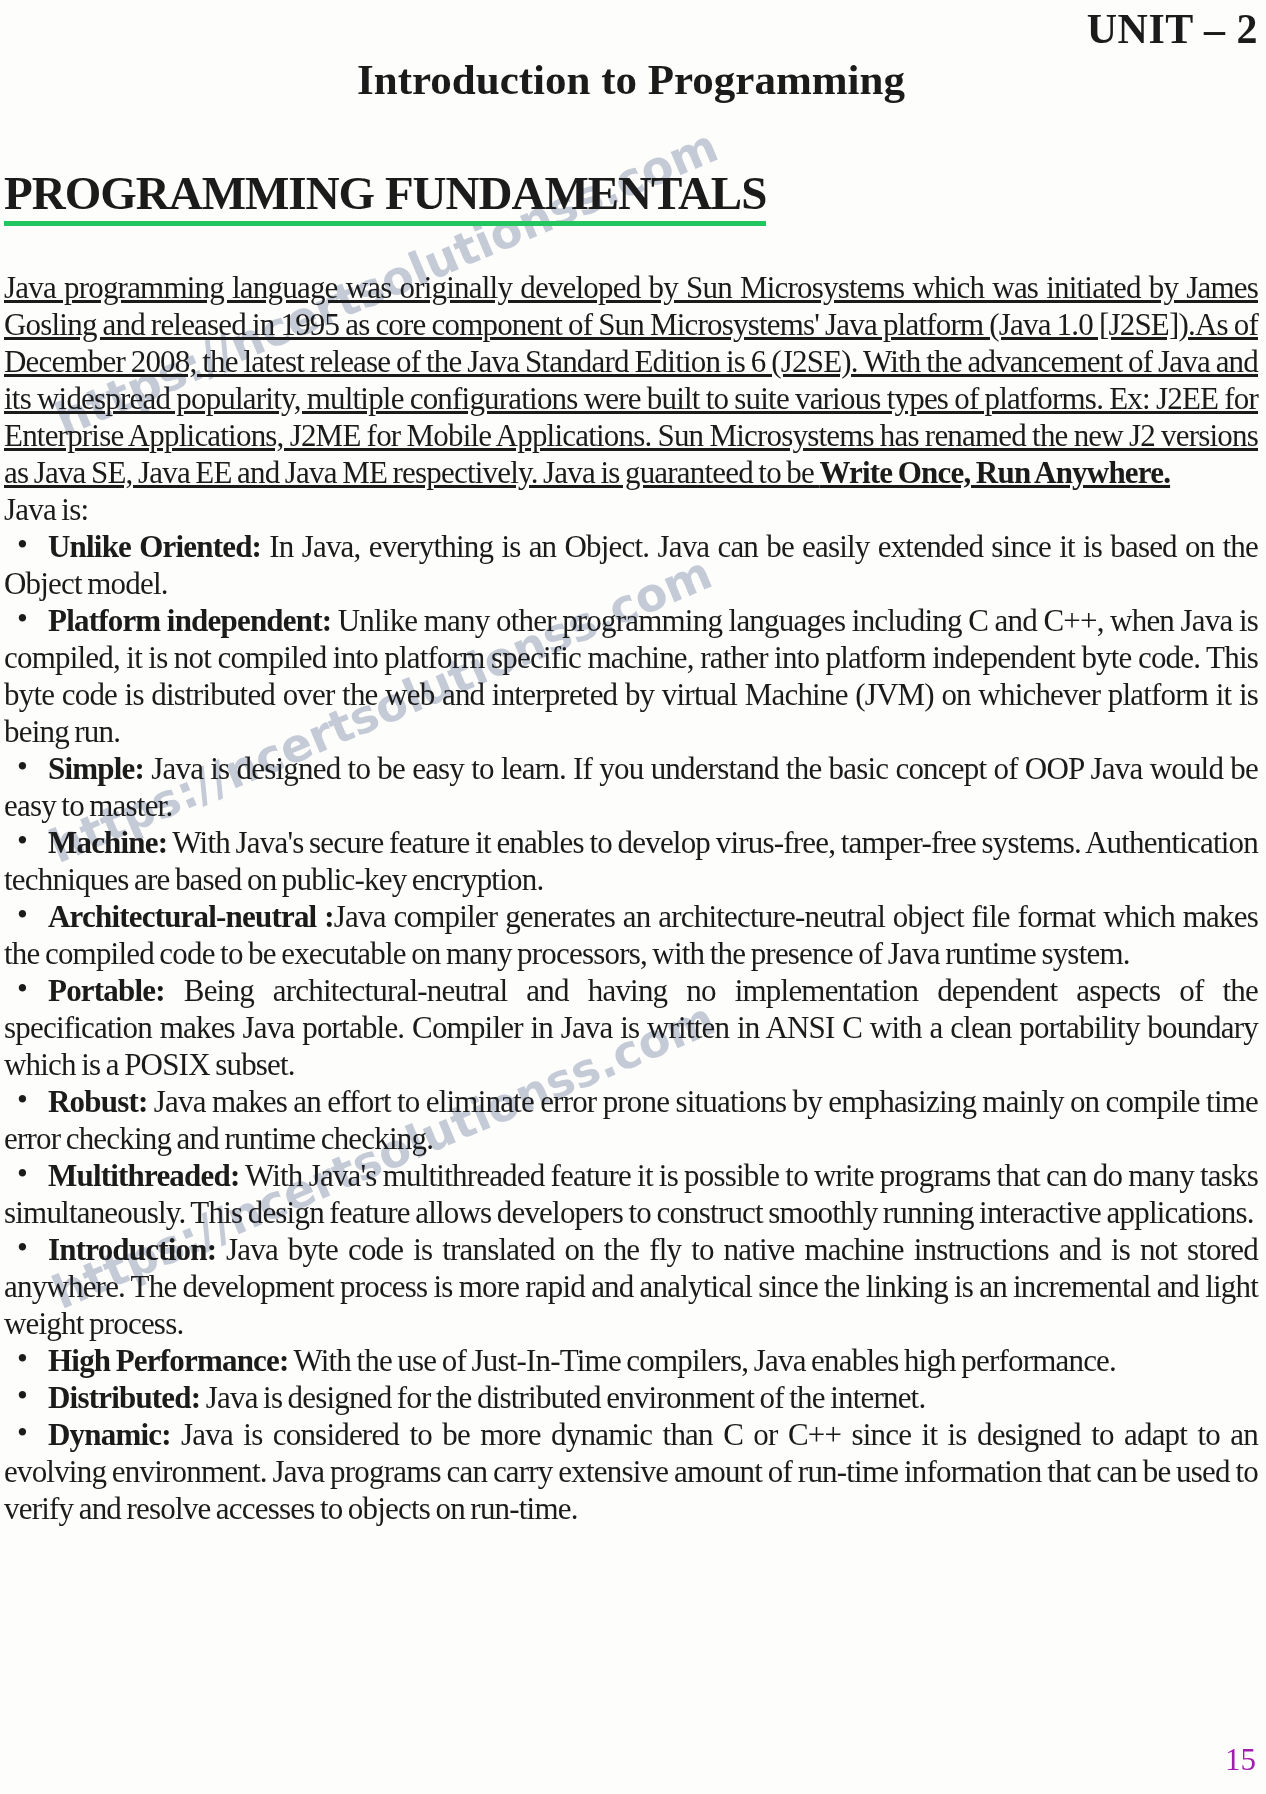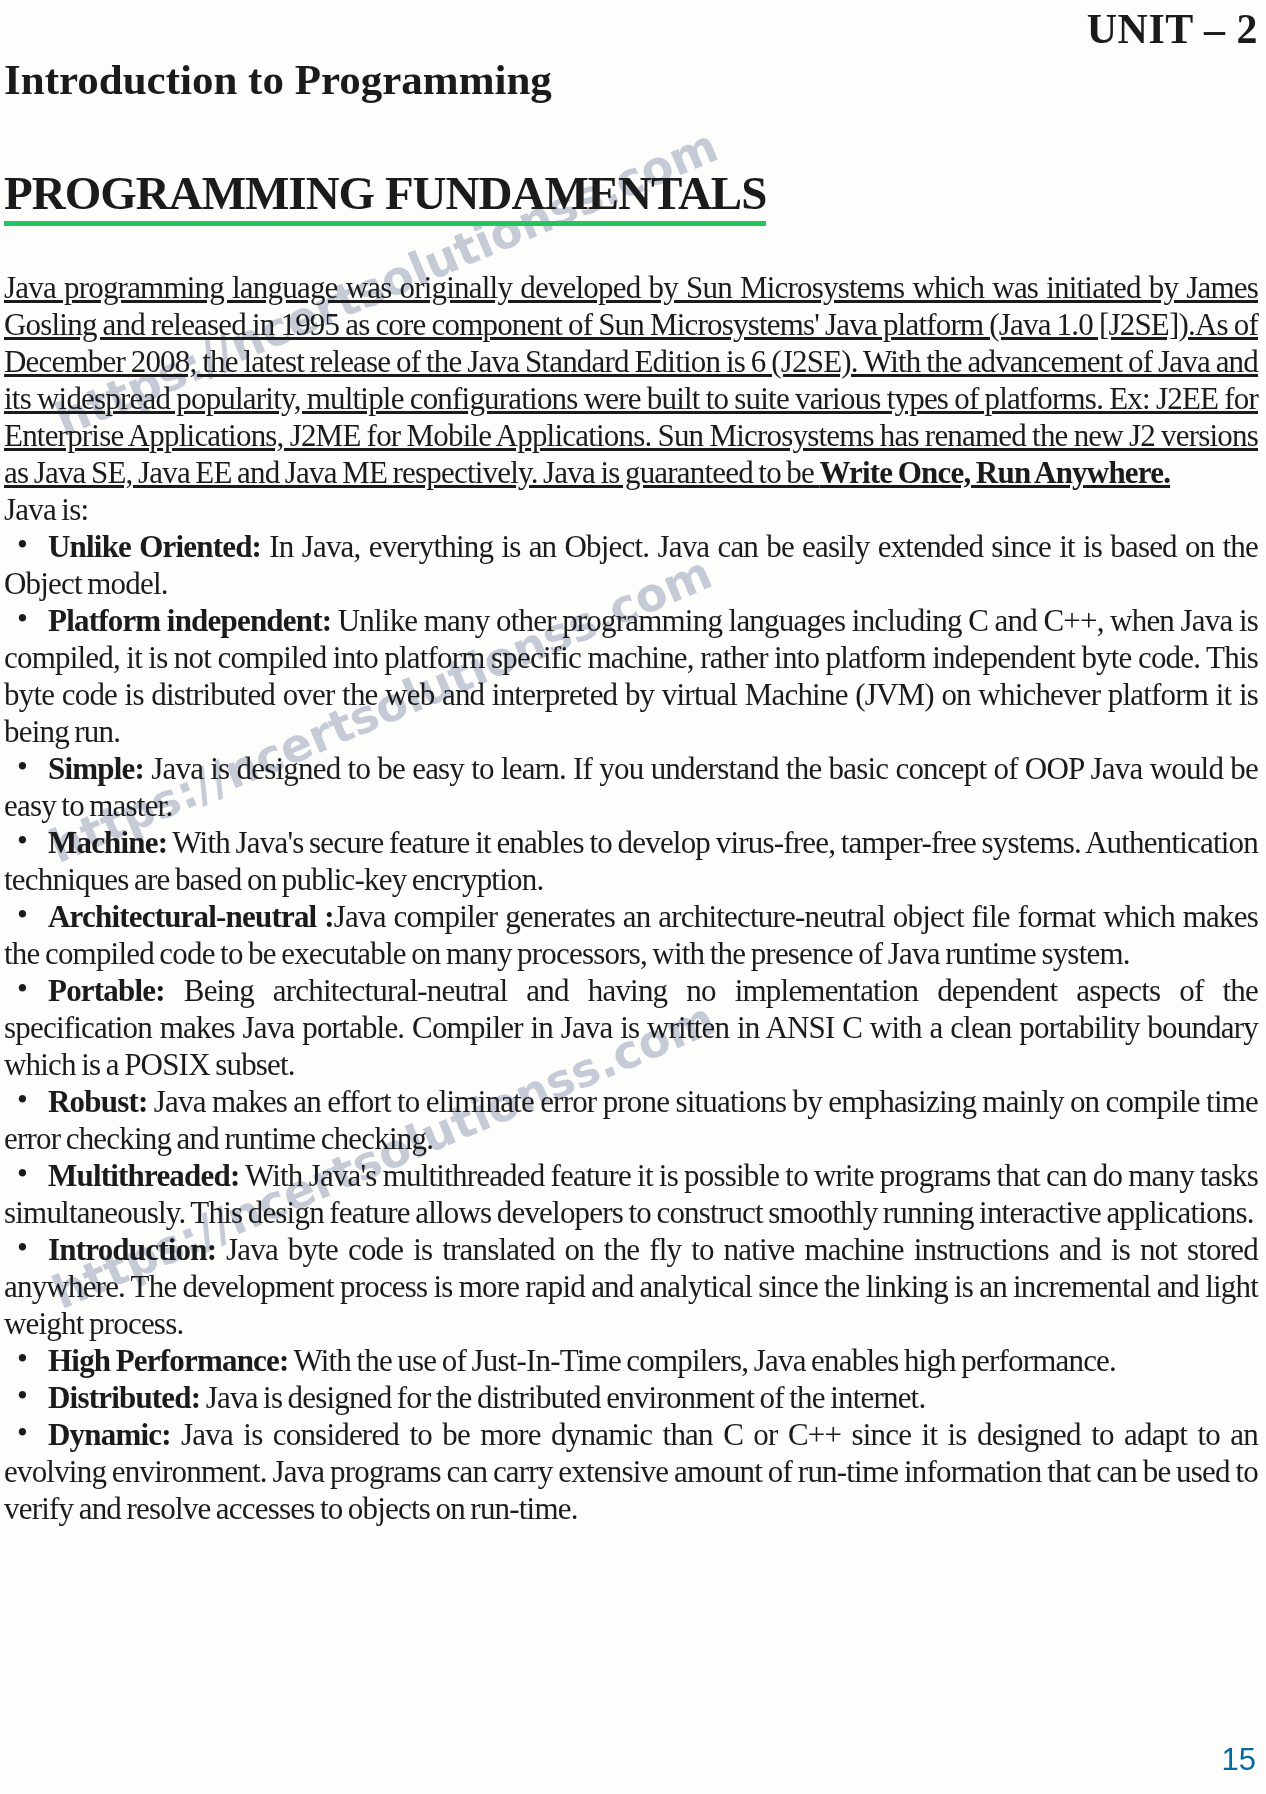--- a/index.html
+++ b/index.html
@@ -36,20 +36,21 @@
   }
   h1.unit-title{
     margin:2px 0 0 0;
     text-align:right;
     font-size:42px;line-height:50px;
     font-weight:700;
     letter-spacing:.5px;
   }
   h2.unit-subtitle{
     margin:0;
+    text-align:center;
     font-size:43px;line-height:52px;
     font-weight:700;
   }
   h3.section-heading{
     margin:62px 0 0 0;
     font-size:47px;line-height:50px;
     font-weight:700;
     letter-spacing:-1px;
   }
   h3.section-heading .underlined{
@@ -81,23 +82,23 @@
   .bullet-item .dot{
     position:absolute;
     left:13px;top:-2px;
     text-indent:0;
     font-size:31px;
   }
   .bullet-item b.term{font-weight:700;}
   .page-number{
     position:absolute;
     right:10px;top:1742px;
-    font-family:Liberation Sans, sans-serif;
+    font-family:Liberation Serif, serif;
     font-size:31px;
-    color:#0369a1;
+    color:#a21caf;
     z-index:1;
   }
 </style>
 </head>
 <body>
 
 <div class="page">
 
   <div class="watermark wm1">https://ncertsolutionss.com</div>
   <div class="watermark wm2">https://ncertsolutionss.com</div>

